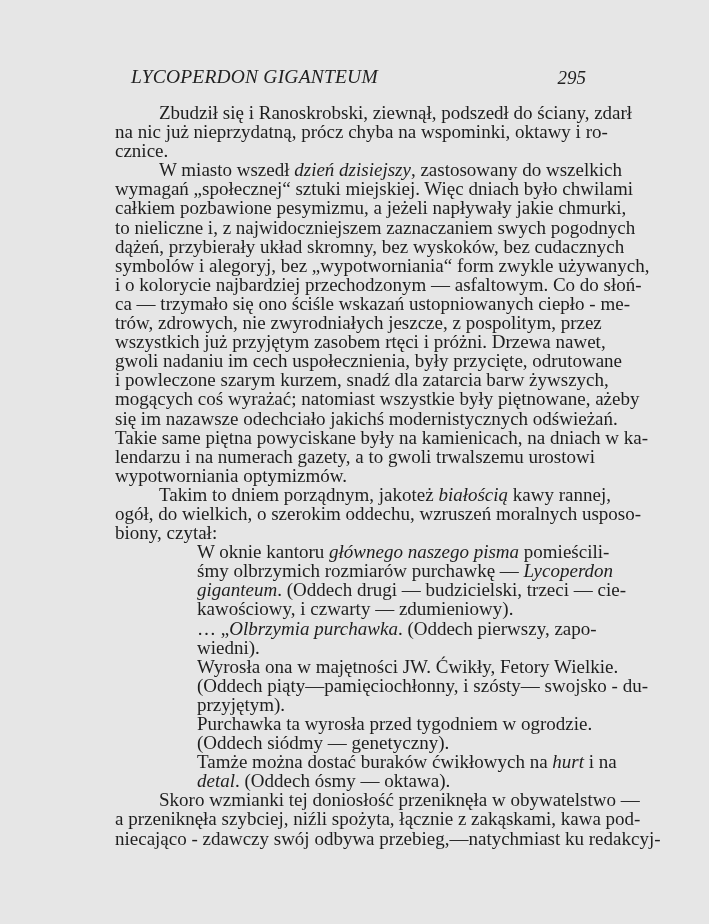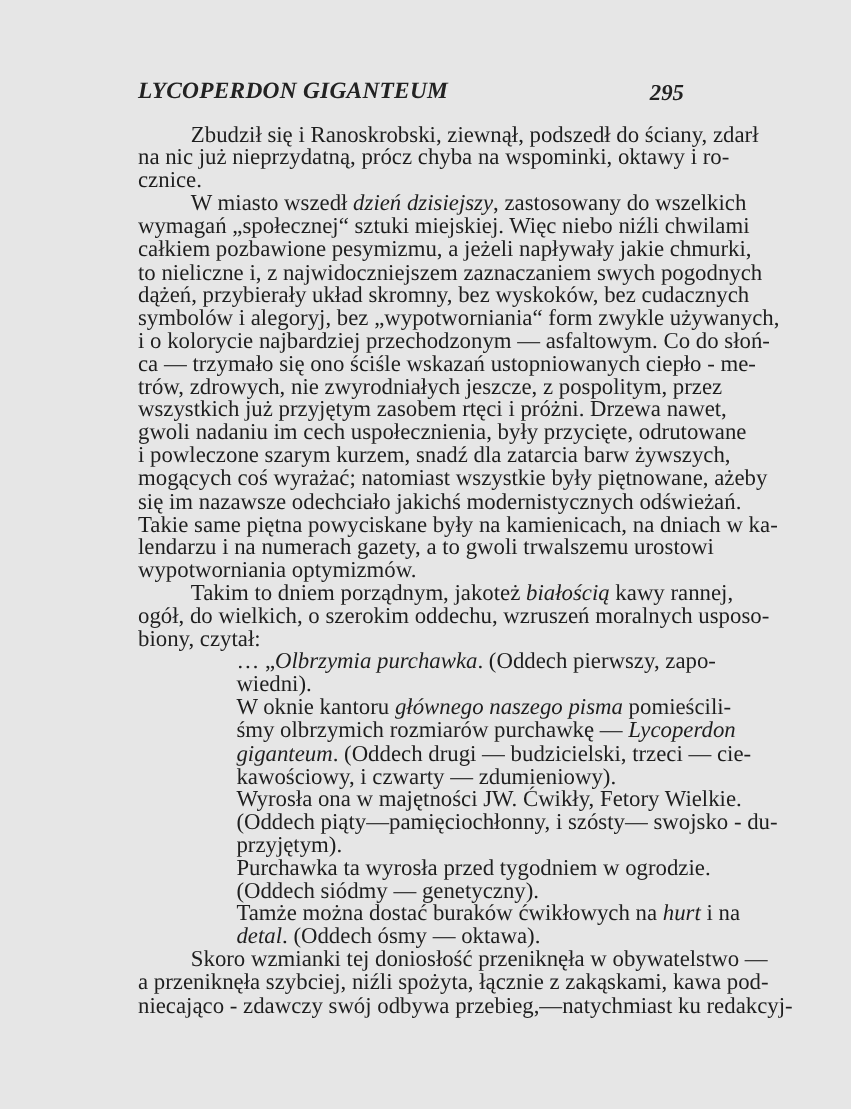--- a/index.html
+++ b/index.html
@@ -4,21 +4,21 @@
 <style>
   html, body { margin: 0; padding: 0; }
   body {
     width: 709px; height: 924px; overflow: hidden;
     background: #e6e6e6;
     color: #1e1e1e;
     font-family: "Liberation Serif", "DejaVu Serif", serif;
     position: relative;
   }
   .page-header {
-    position: absolute; left: 115px; top: 66px; width: 457px; height: 24px; font-weight: bold;
+    position: absolute; left: 131px; top: 66px; width: 457px; height: 24px;
   }
   .running-title {
     position: absolute; left: 0; top: 0;
     font-style: italic; font-size: 19.5px; letter-spacing: 0.2px; color: #222;
   }
   .page-number {
     position: absolute; right: 2px; top: 1px;
     font-style: italic; font-size: 19px; color: #222; margin-left: 40px;
   }
   .text-block {
@@ -45,21 +45,21 @@
 
 <div class="text-block">
   <div id="paras">
       <div class="paragraph">
         <span class="line indent"><span>Zbudził się i Ranoskrobski, ziewnął, podszedł do ściany, zdarł</span></span>
         <span class="line"><span>na nic już nieprzydatną, prócz chyba na wspominki, oktawy i ro-</span></span>
         <span class="line last"><span>cznice.</span></span>
       </div>
       <div class="paragraph">
         <span class="line indent"><span>W miasto wszedł </span><em>dzień dzisiejszy</em><span>, zastosowany do wszelkich</span></span>
-        <span class="line"><span>wymagań „społecznej“ sztuki miejskiej. Więc niebo niźli chwilami</span></span>
+        <span class="line"><span>wymagań „społecznej“ sztuki miejskiej. Więc dniach było chwilami</span></span>
         <span class="line"><span>całkiem pozbawione pesymizmu, a jeżeli napływały jakie chmurki,</span></span>
         <span class="line"><span>to nieliczne i, z najwidoczniejszem zaznaczaniem swych pogodnych</span></span>
         <span class="line"><span>dążeń, przybierały układ skromny, bez wyskoków, bez cudacznych</span></span>
         <span class="line"><span>symbolów i alegoryj, bez „wypotworniania“ form zwykle używanych,</span></span>
         <span class="line"><span>i o kolorycie najbardziej przechodzonym — asfaltowym. Co do słoń-</span></span>
         <span class="line"><span>ca — trzymało się ono ściśle wskazań ustopniowanych ciepło - me-</span></span>
         <span class="line"><span>trów, zdrowych, nie zwyrodniałych jeszcze, z pospolitym, przez</span></span>
         <span class="line"><span>wszystkich już przyjętym zasobem rtęci i próżni. Drzewa nawet,</span></span>
         <span class="line"><span>gwoli nadaniu im cech uspołecznienia, były przycięte, odrutowane</span></span>
         <span class="line"><span>i powleczone szarym kurzem, snadź dla zatarcia barw żywszych,</span></span>
@@ -70,28 +70,28 @@
         <span class="line last"><span>wypotworniania optymizmów.</span></span>
       </div>
       <div class="paragraph">
         <span class="line indent"><span>Takim to dniem porządnym, jakoteż </span><em>białością</em><span> kawy rannej,</span></span>
         <span class="line"><span>ogół, do wielkich, o szerokim oddechu, wzruszeń moralnych usposo-</span></span>
         <span class="line last"><span>biony, czytał:</span></span>
       </div>
     </div>
   <div id="quote" class="quote">
       <div class="paragraph">
-        <span class="line"><span>… „</span><em>Olbrzymia purchawka</em><span>. (Oddech pierwszy, zapo-</span></span>
-        <span class="line last"><span>wiedni).</span></span>
-      </div>
-      <div class="paragraph">
         <span class="line"><span>W oknie kantoru </span><em>głównego naszego pisma</em><span> pomieścili-</span></span>
         <span class="line"><span>śmy olbrzymich rozmiarów purchawkę — </span><em>Lycoperdon</em></span>
         <span class="line"><em>giganteum</em><span>. (Oddech drugi — budzicielski, trzeci — cie-</span></span>
         <span class="line last"><span>kawościowy, i czwarty — zdumieniowy).</span></span>
+      </div>
+      <div class="paragraph">
+        <span class="line"><span>… „</span><em>Olbrzymia purchawka</em><span>. (Oddech pierwszy, zapo-</span></span>
+        <span class="line last"><span>wiedni).</span></span>
       </div>
       <div class="paragraph">
         <span class="line"><span>Wyrosła ona w majętności JW. Ćwikły, Fetory Wielkie.</span></span>
         <span class="line"><span>(Oddech piąty—pamięciochłonny, i szósty— swojsko - du-</span></span>
         <span class="line last"><span>przyjętym).</span></span>
       </div>
       <div class="paragraph">
         <span class="line"><span>Purchawka ta wyrosła przed tygodniem w ogrodzie.</span></span>
         <span class="line last"><span>(Oddech siódmy — genetyczny).</span></span>
       </div>

